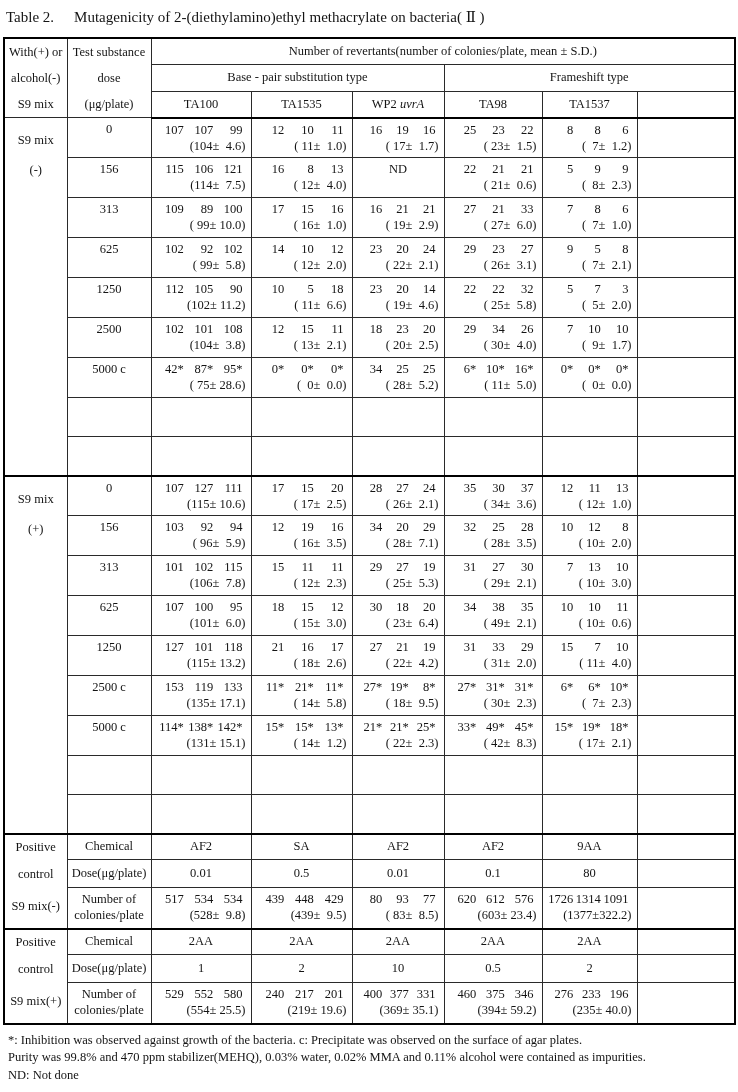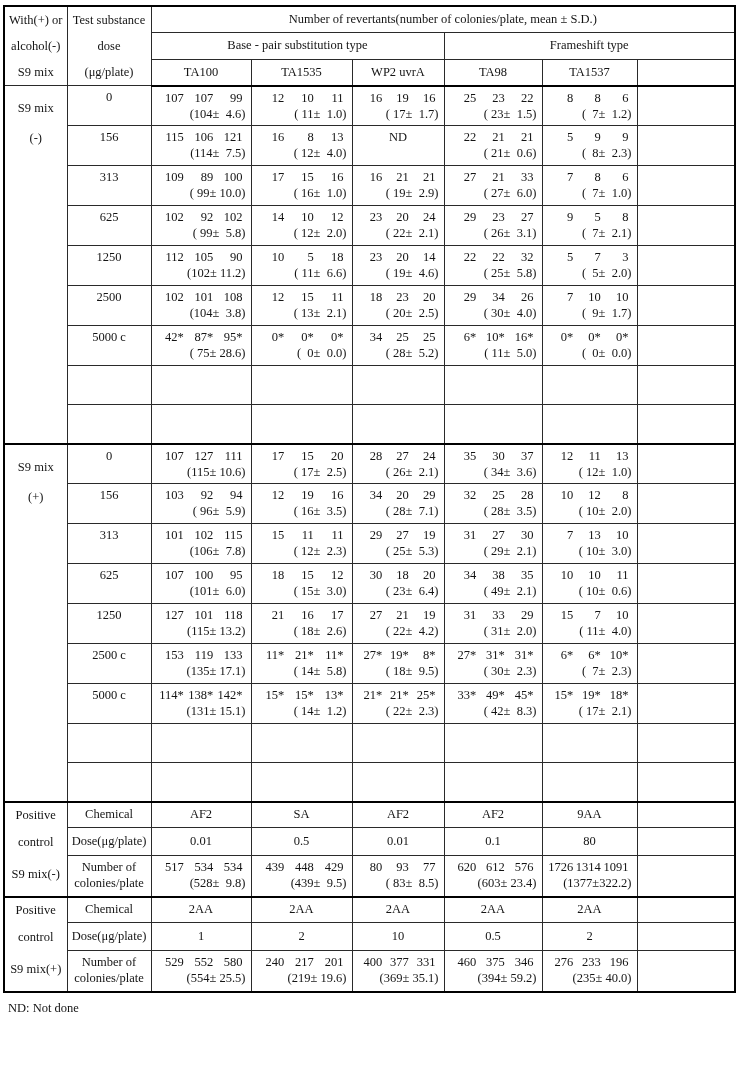--- a/index.html
+++ b/index.html
@@ -28,21 +28,21 @@
     text-align: center;
     vertical-align: middle;
     overflow: hidden;
   }
   
   td.bb2 { border-bottom: 2px solid #000; }
 
   
   tr.hrow > td.hplain { height: 26px; }
   .hline { height: 26px; line-height: 26px; }
-  .strain-i { }
+  .strain-i { font-style: italic; }
 
   
   tr.drow > td { height: 40px; vertical-align: top; }
   tr.erow > td { height: 39px; }
   td.dose-cell { vertical-align: top; padding-top: 4px; }
   td.label-cell { vertical-align: middle; }
   .seclab { line-height: 16px; margin: 14px 0; }
 
   
   .counts { display: flex; padding: 4px 8px 0 3px; line-height: 15px; }
@@ -62,20 +62,23 @@
   td.num-label { vertical-align: top; padding-top: 3px; }
   tr.pcr3 > td.val-cell { vertical-align: top; }
 
   .footnotes { margin: 7px 0 0 5px; font-size: 12.5px; }
   .footnote { line-height: 17.5px; white-space: nowrap; }
 </style>
 </head>
 <body>
 
 <div class="page">
+  <div class="title">
+    <span class="t-prefix">Table 2.</span><span class="t-main">Mutagenicity of 2-(diethylamino)ethyl methacrylate on bacteria( Ⅱ )</span>
+  </div>
 
   <table>
     <colgroup>
       <col style="width:63px">
       <col style="width:84px">
       <col style="width:100px">
       <col style="width:101px">
       <col style="width:92px">
       <col style="width:98px">
       <col style="width:95px">
@@ -899,15 +902,17 @@
               <div class="cnt">196</div>
             </div>
             <div class="mean">(235± 40.0)</div>
           </td>
           <td class="val-cell bb2"></td>
         </tr>
       </tbody>
   </table>
 
   <div class="footnotes">
+    <div class="footnote">*: Inhibition was observed against growth of the bacteria.   c: Precipitate was observed on the surface of agar plates.</div>
+    <div class="footnote">Purity was 99.8% and 470 ppm stabilizer(MEHQ), 0.03% water, 0.02% MMA and 0.11% alcohol were contained as impurities.</div>
     <div class="footnote">ND: Not done</div>
   </div>
 </div>
 
 </body></html>

